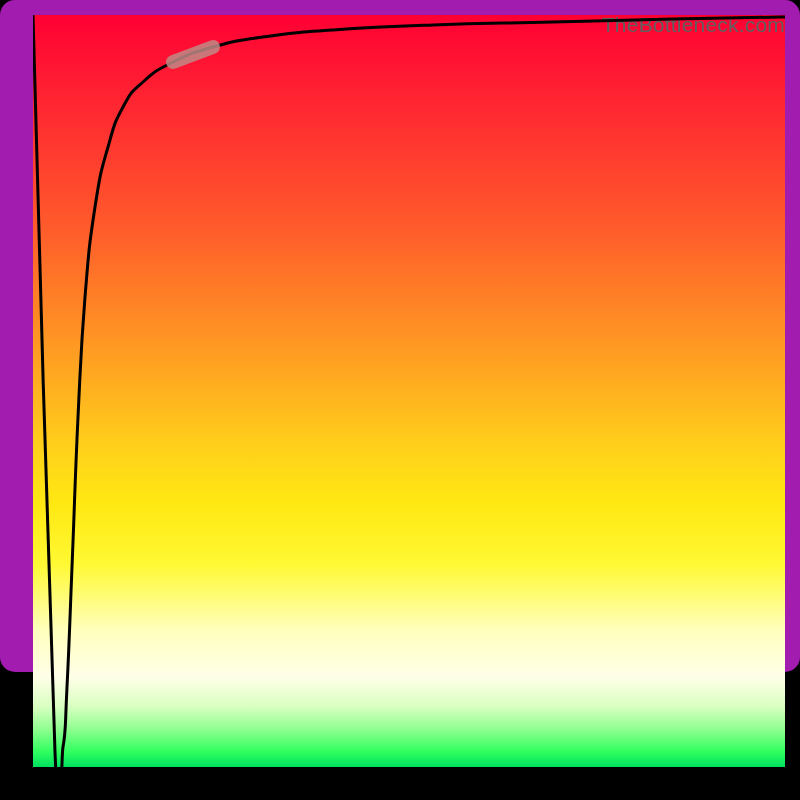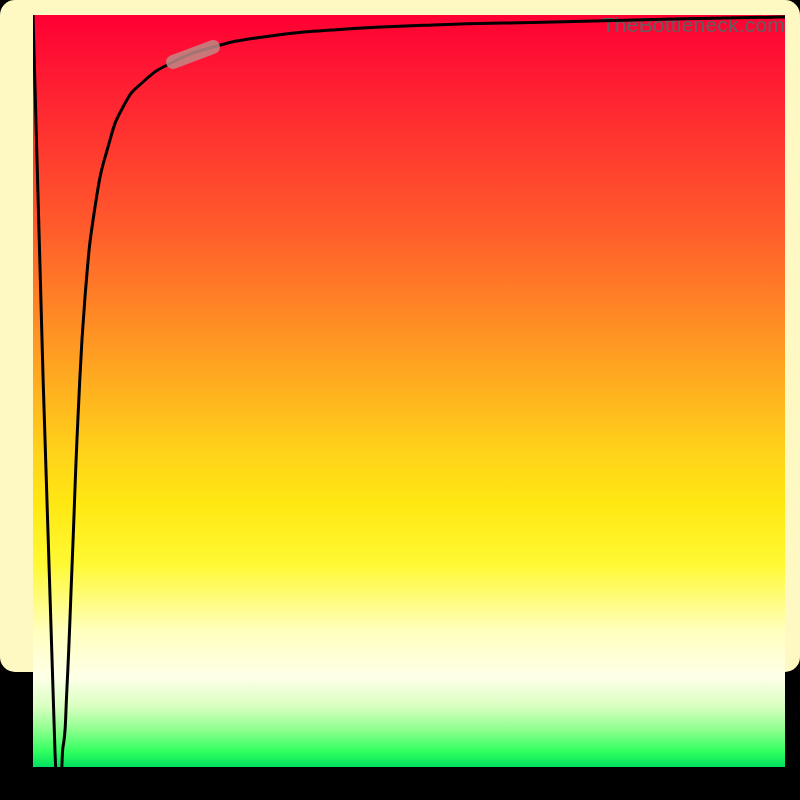--- a/index.html
+++ b/index.html
@@ -8,21 +8,21 @@
     width: 800px;
     height: 800px;
     background: #000;
     overflow: hidden;
     font-family: Arial, Helvetica, sans-serif;
   }
   .stage {
     position: relative;
     width: 800px;
     height: 672px;
-    background: #fef9c3;
+    background: #a21caf;
     border-radius: 15px;
   }
   .plot {
     position: absolute;
     left: 33px;
     top: 15px;
     width: 752px;
     height: 752px;
     background: linear-gradient(
       to bottom,

